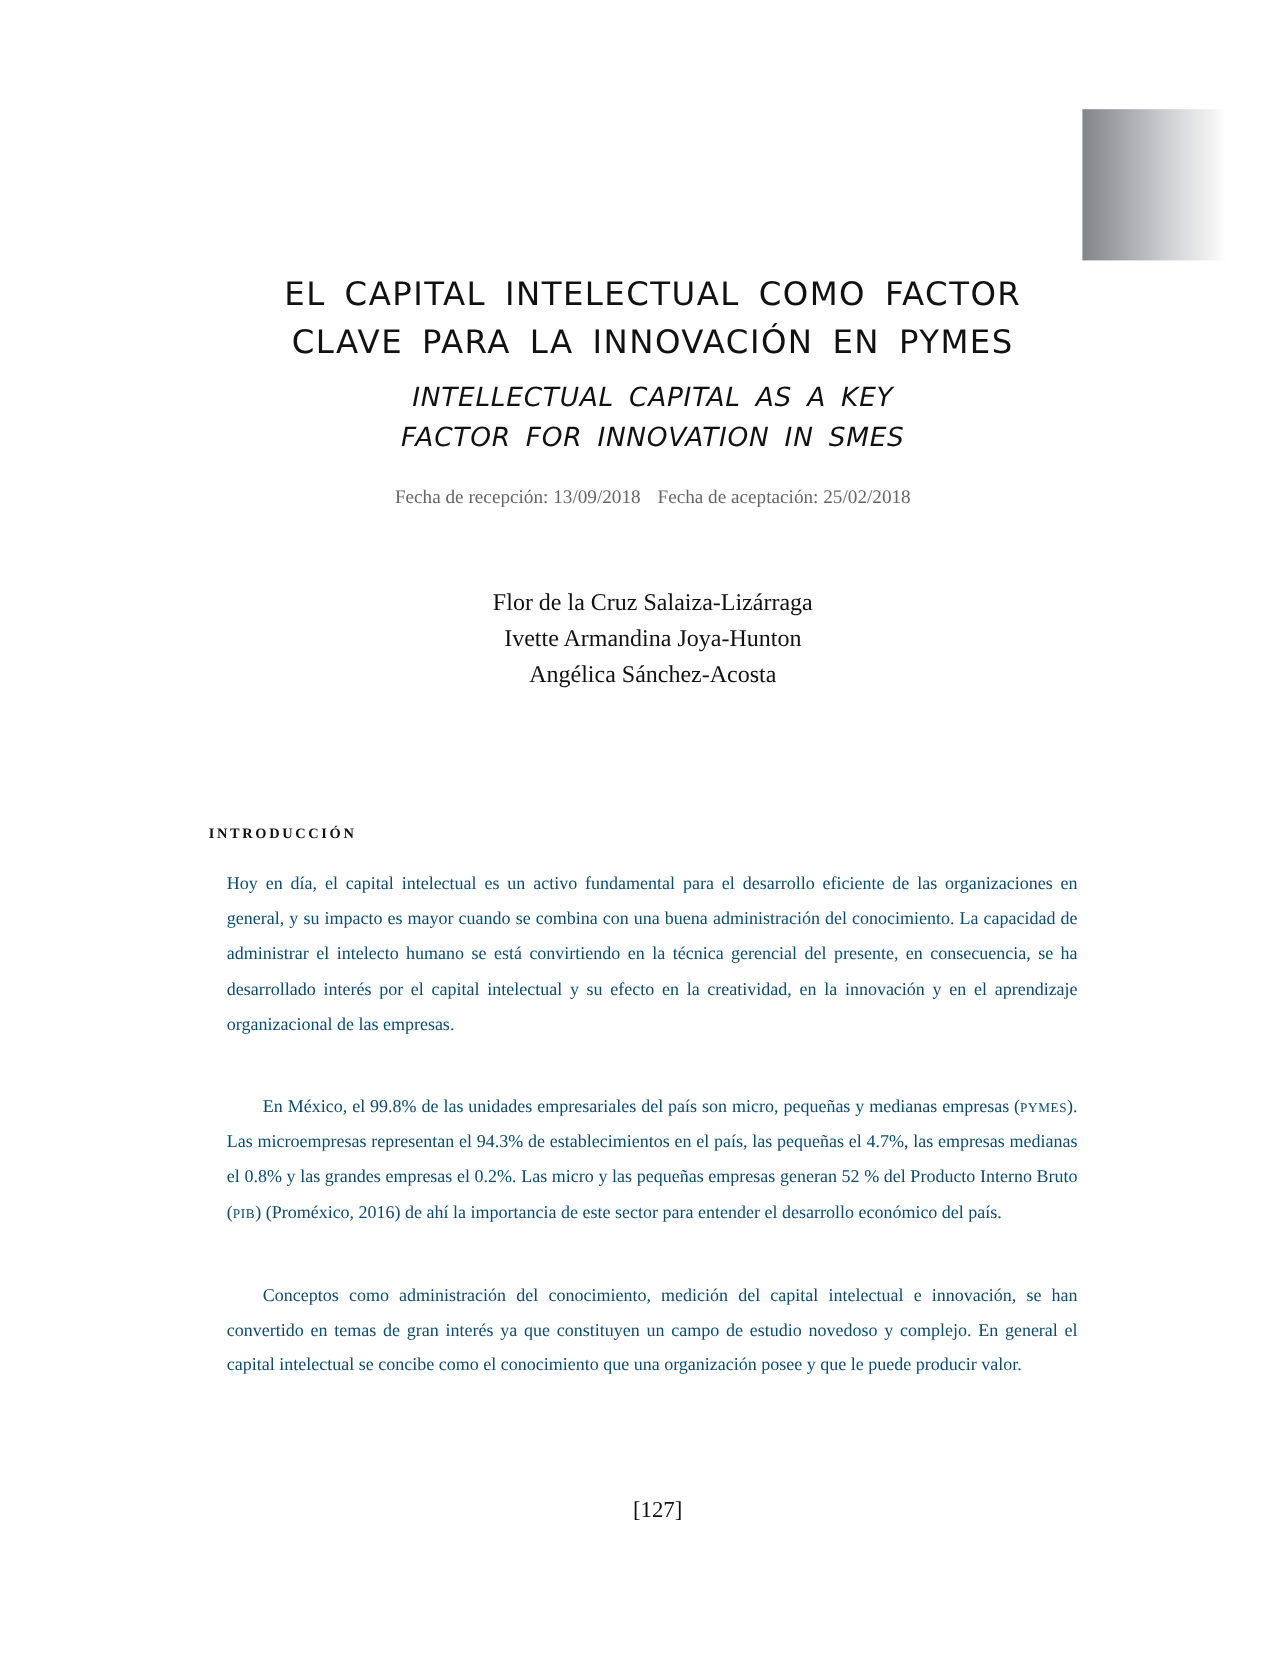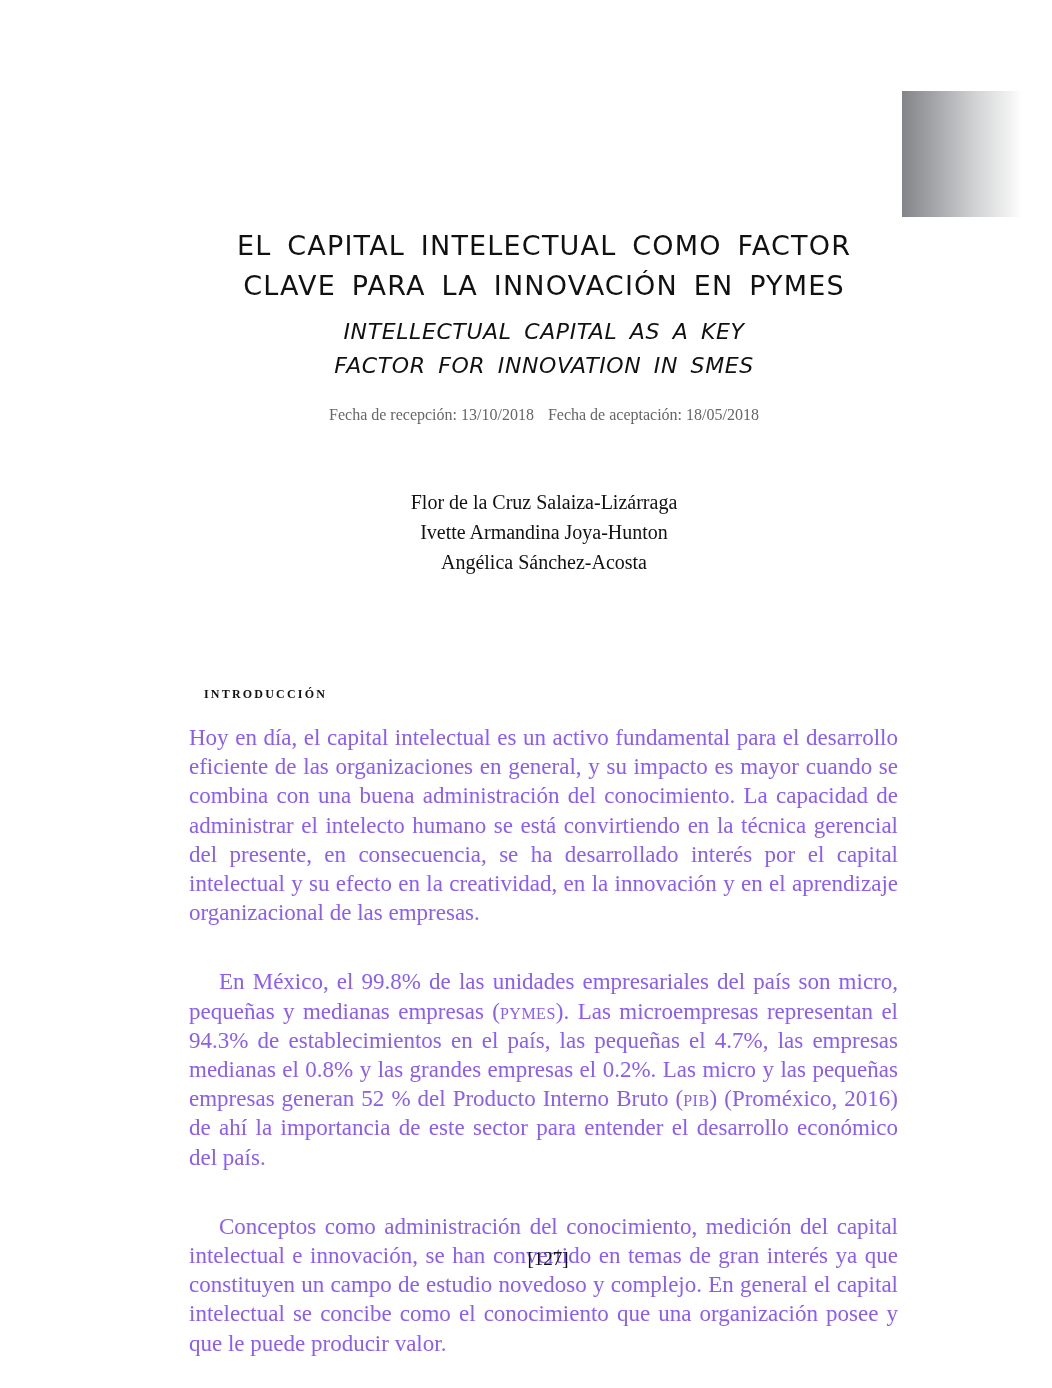--- a/index.html
+++ b/index.html
@@ -29,27 +29,27 @@
     position: absolute; left: 0; top: 406px; width: 1088px; text-align: center;
     font-size: 16px; color: #666; word-spacing: 0px;
   }
   .dates span + span { margin-left: 10px; }
   .authors {
     position: absolute; left: 0; top: 487px; width: 1088px; text-align: center;
     font-size: 20px; line-height: 30px; color: #111;
   }
   .authors span { display: block; }
   .section-heading {
-    position: absolute; left: 204px; top: 669px;
+    position: absolute; left: 174px; top: 669px;
     font-size: 17px; letter-spacing: 2.2px; color: #111; font-variant: small-caps;
     text-transform: lowercase;
   }
   .body-text {
     position: absolute; left: 189px; top: 723px; width: 709px;
-    font-size: 23px; line-height: 29.2px; color: #8b5cf6;
+    font-size: 15px; line-height: 29.2px; color: #0c4a6e;
     text-align: justify; hyphens: manual;
   }
   .body-text p { margin: 0; }
   .body-text p.indent { text-indent: 30px; margin-top: 40px; }
   .sc { font-variant: small-caps; text-transform: lowercase; letter-spacing: 0.5px; }
   .page-number {
     position: absolute; left: 0; top: 1248px; width: 1096px; text-align: center;
     font-size: 19px; color: #111;
   }
 </style>
@@ -62,22 +62,22 @@
   <span>EL CAPITAL INTELECTUAL COMO FACTOR</span>
   <span>CLAVE PARA LA INNOVACIÓN EN PYMES</span>
 </h1>
 
 <div class="subtitle">
   <span>INTELLECTUAL CAPITAL AS A KEY</span>
   <span>FACTOR FOR INNOVATION IN SMES</span>
 </div>
 
 <div class="dates">
-  <span>Fecha de recepción: 13/10/2018</span>
-  <span>Fecha de aceptación: 18/05/2018</span>
+  <span>Fecha de recepción: 13/09/2018</span>
+  <span>Fecha de aceptación: 25/02/2018</span>
 </div>
 
 <div class="authors">
   <span>Flor de la Cruz Salaiza-Lizárraga</span>
   <span>Ivette Armandina Joya-Hunton</span>
   <span>Angélica Sánchez-Acosta</span>
 </div>
 
 <h2 class="section-heading">INTRODUCCIÓN</h2>
 

